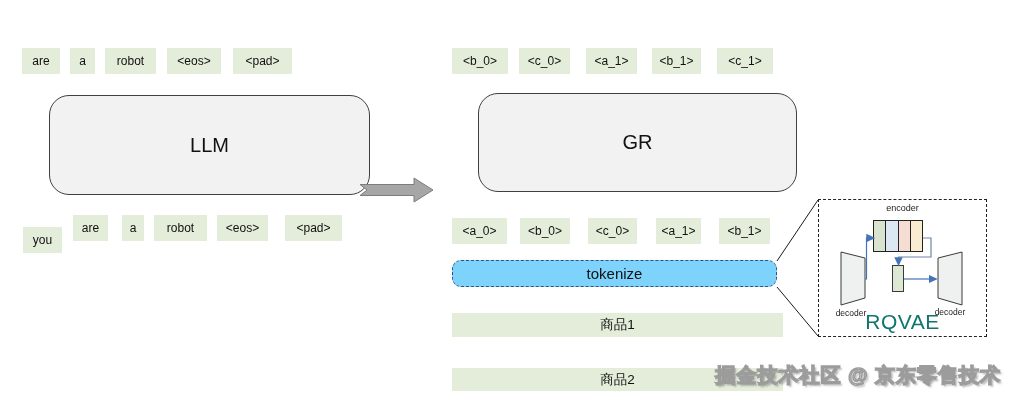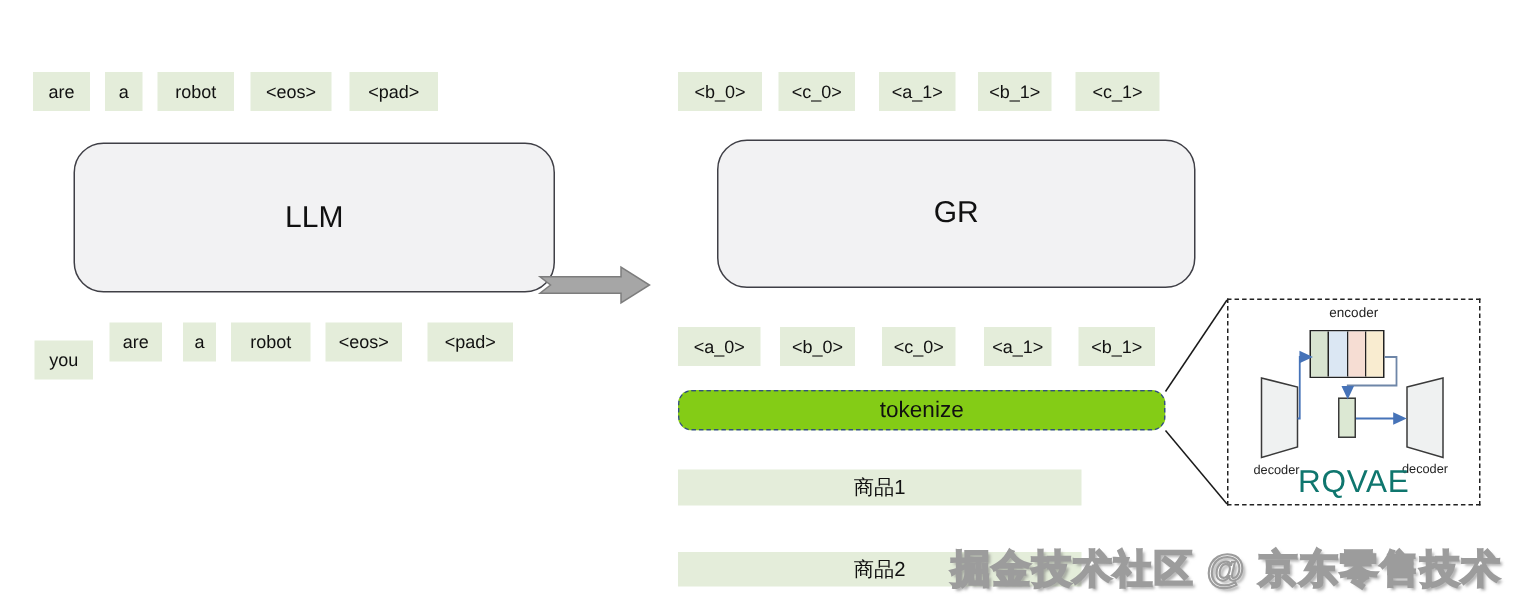--- a/index.html
+++ b/index.html
@@ -11,26 +11,26 @@
     position:absolute;height:26px;background:#e4edda;
     display:flex;align-items:center;justify-content:center;
     font-size:12px;color:#111;white-space:nowrap;
   }
   .model-box{
     position:absolute;background:#f2f2f3;border:1.4px solid #3f3f46;border-radius:20px;
     display:flex;align-items:center;justify-content:center;font-size:20px;color:#111;margin-left:25px;
   }
   .tokenize-box{
     position:absolute;left:452px;top:260px;width:325px;height:27px;
-    background:#84cc16;border:1.6px dashed #33507e;border-radius:9px;
+    background:#7dd3fc;border:1.6px dashed #33507e;border-radius:9px;
     display:flex;align-items:center;justify-content:center;font-size:15px;color:#111;
     box-sizing:border-box;
   }
   .item-bar{
-    position:absolute;left:452px;width:269px;background:#e4edda;
+    position:absolute;left:452px;width:331px;background:#e4edda;
     display:flex;align-items:center;justify-content:center;font-size:13.5px;color:#111;
   }
   .rqvae-box{
     position:absolute;left:818px;top:199px;width:169px;height:138px;
     border:1px dashed #222;background:#fff;box-sizing:border-box;
   }
   .codebook-label{
     position:absolute;left:818px;top:203px;width:169px;text-align:center;
     font-size:9px;color:#222;
   }
@@ -45,21 +45,21 @@
     background:#dce8d3;border:1px solid #3a3a3a;box-sizing:border-box;
   }
   .enc-label{position:absolute;left:824px;top:308px;width:54px;text-align:center;font-size:8.5px;color:#222;}
   .dec-label{position:absolute;left:923px;top:307px;width:54px;text-align:center;font-size:8.5px;color:#222;}
   .rqvae-title{
     position:absolute;left:818px;top:310px;width:169px;text-align:center;
     font-size:21px;color:#0f766e;letter-spacing:0.5px;
   }
   .watermark{
     position:absolute;right:8px;top:362px;z-index:6;white-space:nowrap;
-    font-size:26px;font-weight:bold;letter-spacing:1px;color:#fdfdfd;
+    font-size:20px;font-weight:bold;letter-spacing:1px;color:#fdfdfd;
     -webkit-text-stroke:1.4px #9c9c9c;
     text-shadow:2px 2px 2px rgba(110,110,110,0.55);
   }
   svg.overlay{position:absolute;left:0;top:0;z-index:4;pointer-events:none;}
 </style>
 </head>
 <body>
 
 <div class="canvas">
 

